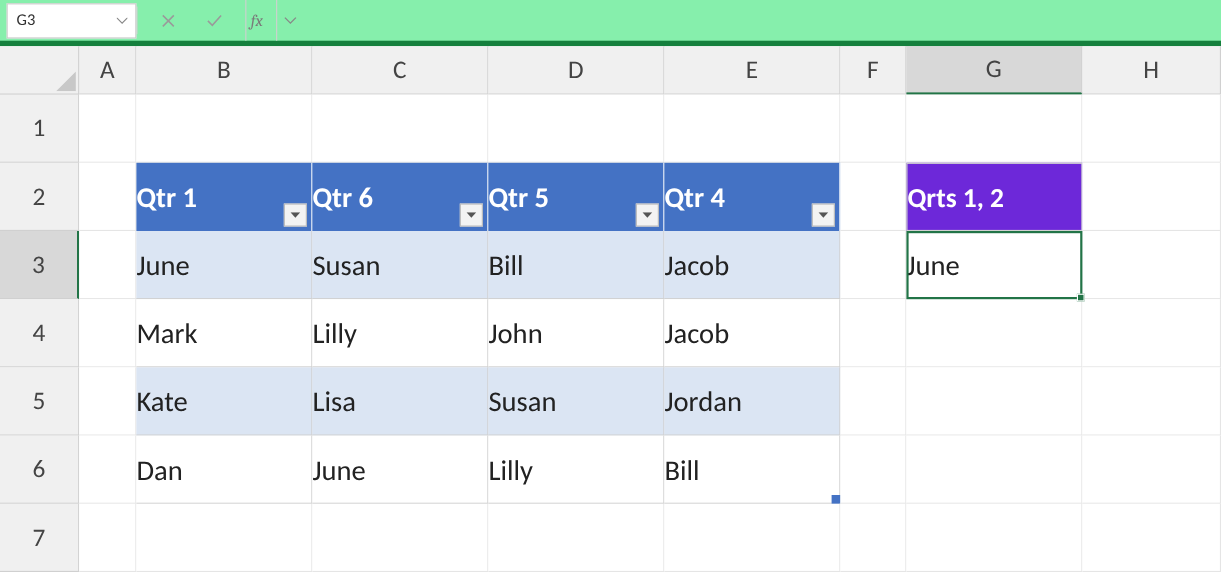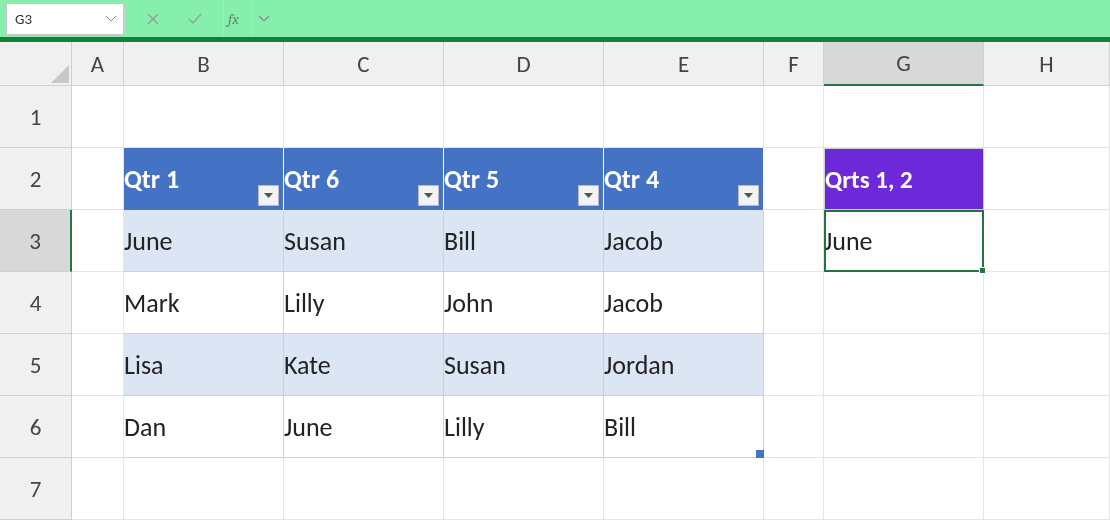--- a/index.html
+++ b/index.html
@@ -376,24 +376,24 @@
       </div>
     <div class="cell"></div>
     <div class="cell"></div>
     <div class="cell"></div>
 
     <div class="row-head">
         <span>5</span>
       </div>
     <div class="cell"></div>
     <div class="cell tbl-cell band1">
+        <span>Kate</span>
+      </div>
+    <div class="cell tbl-cell band1">
         <span>Lisa</span>
-      </div>
-    <div class="cell tbl-cell band1">
-        <span>Kate</span>
       </div>
     <div class="cell tbl-cell band1">
         <span>Susan</span>
       </div>
     <div class="cell tbl-cell band1 tbl-last-col">
         <span>Jordan</span>
       </div>
     <div class="cell"></div>
     <div class="cell"></div>
     <div class="cell"></div>

